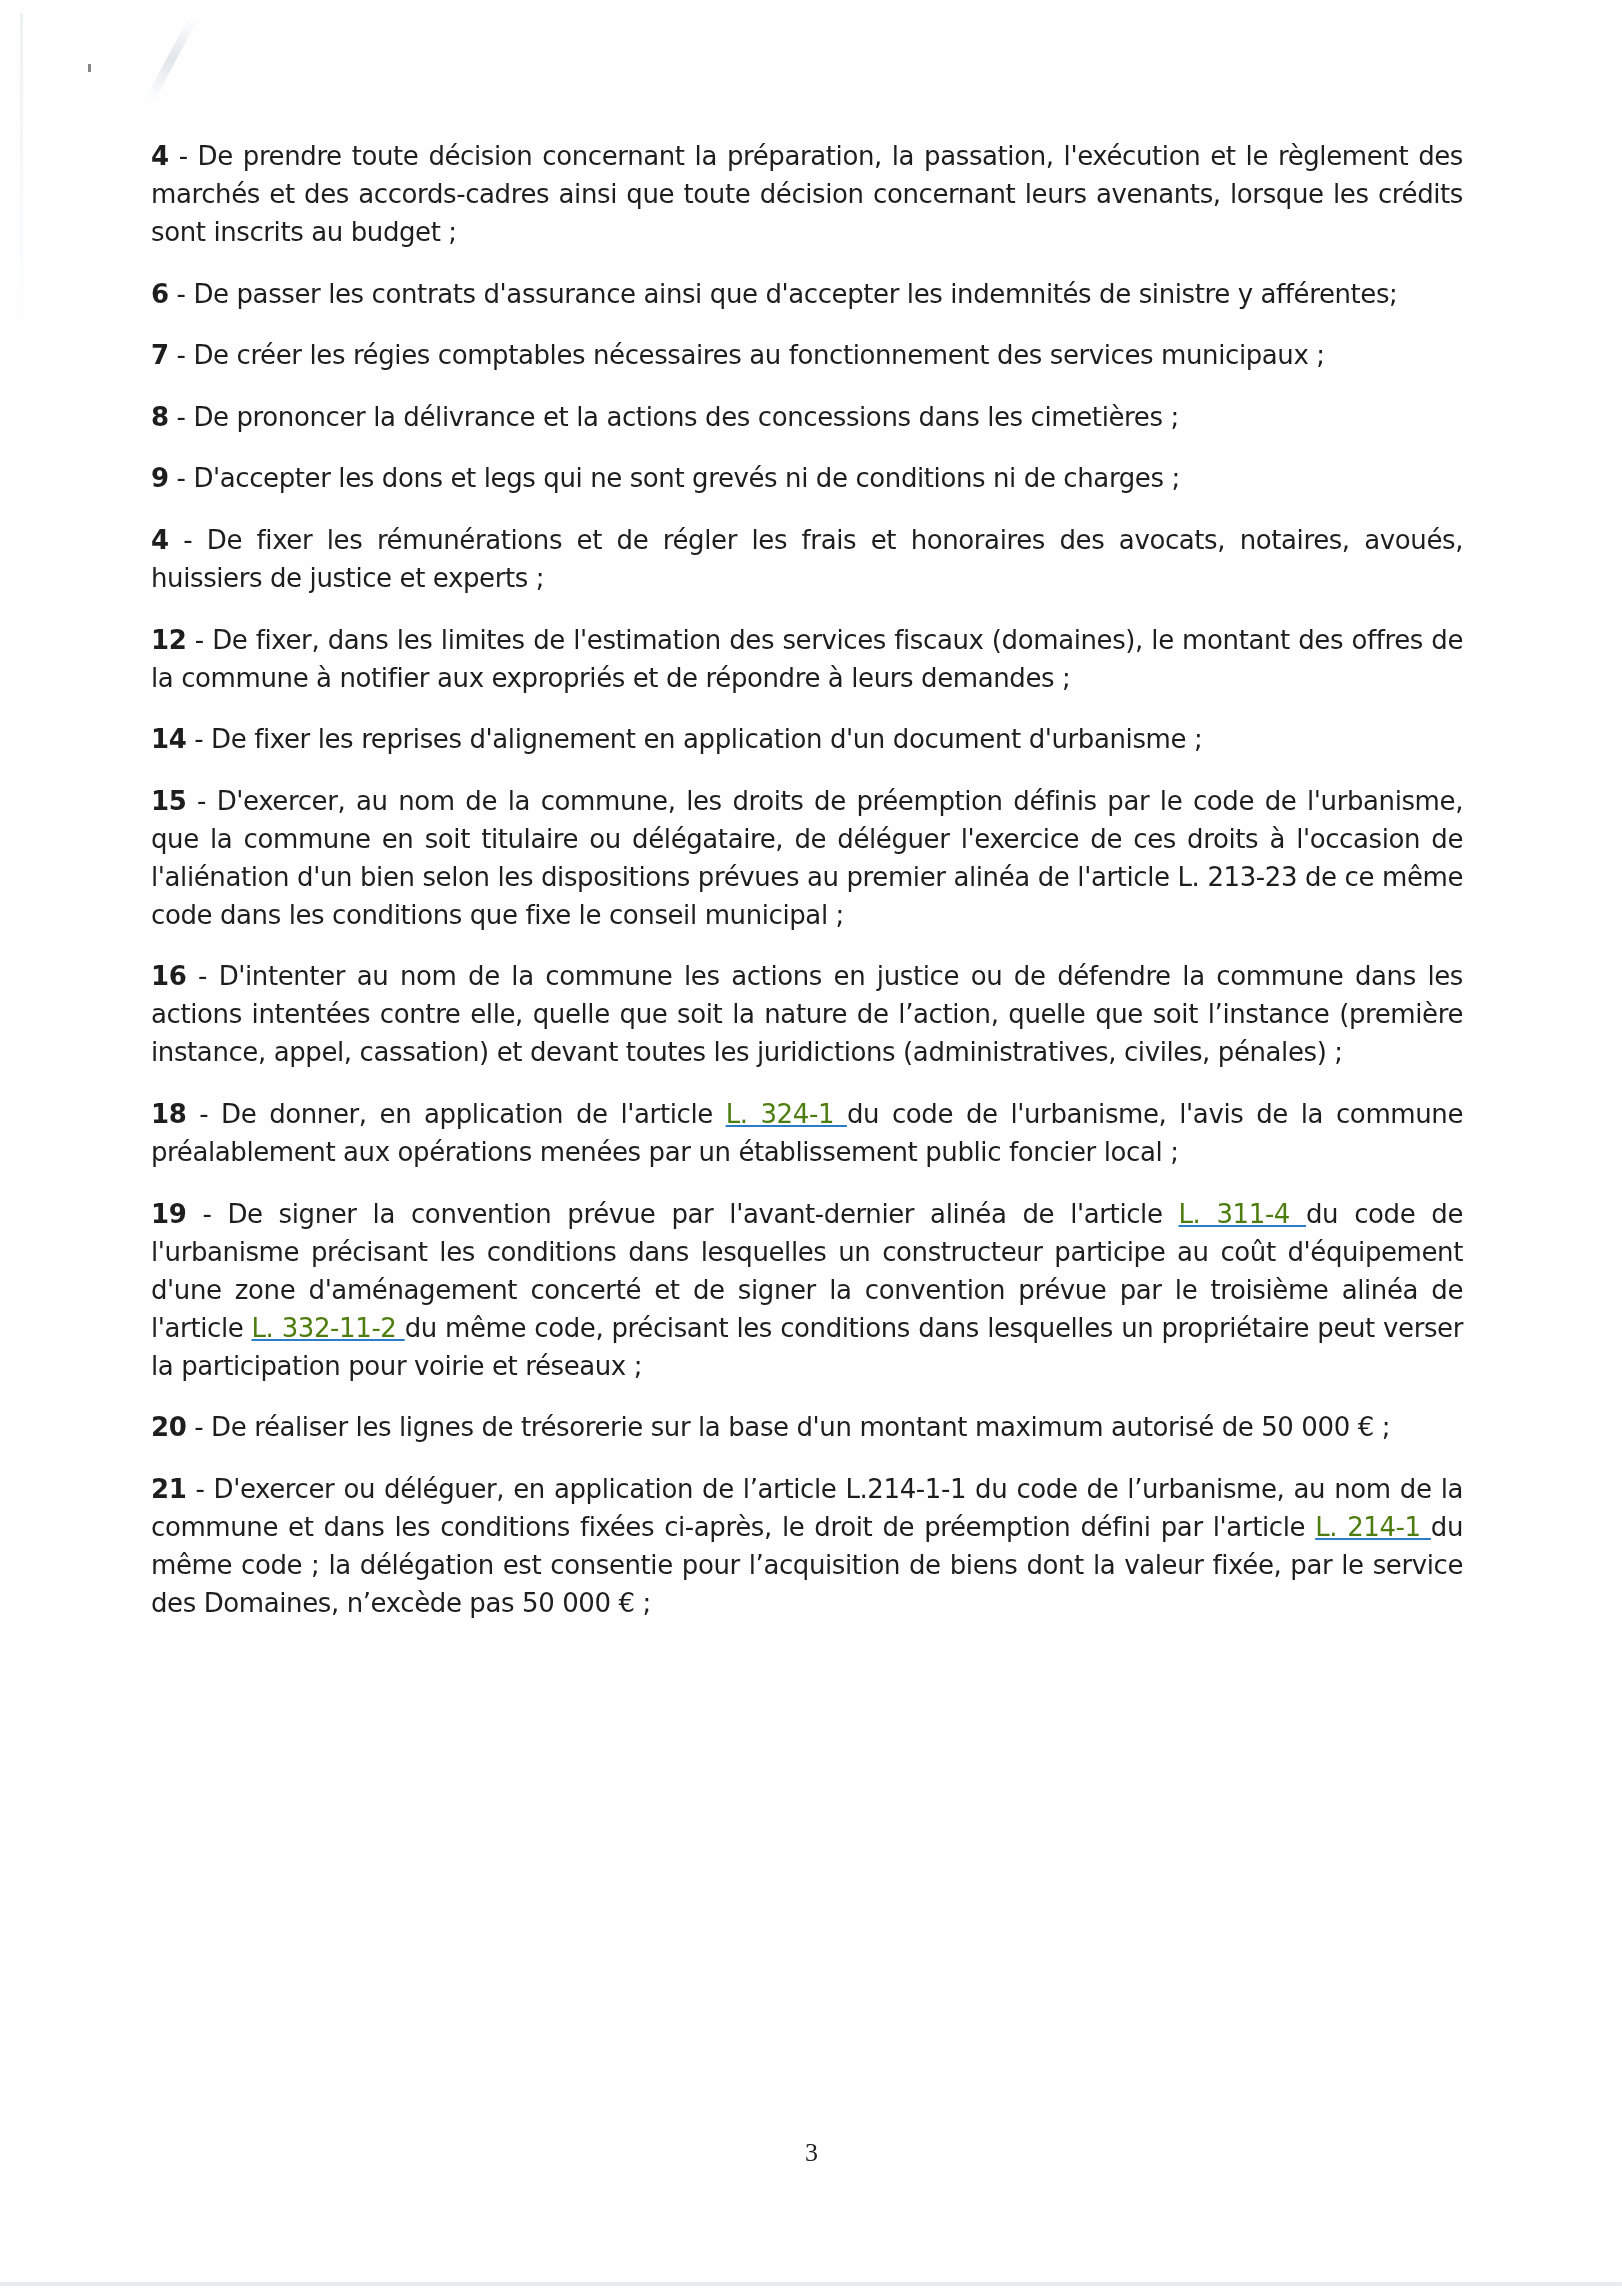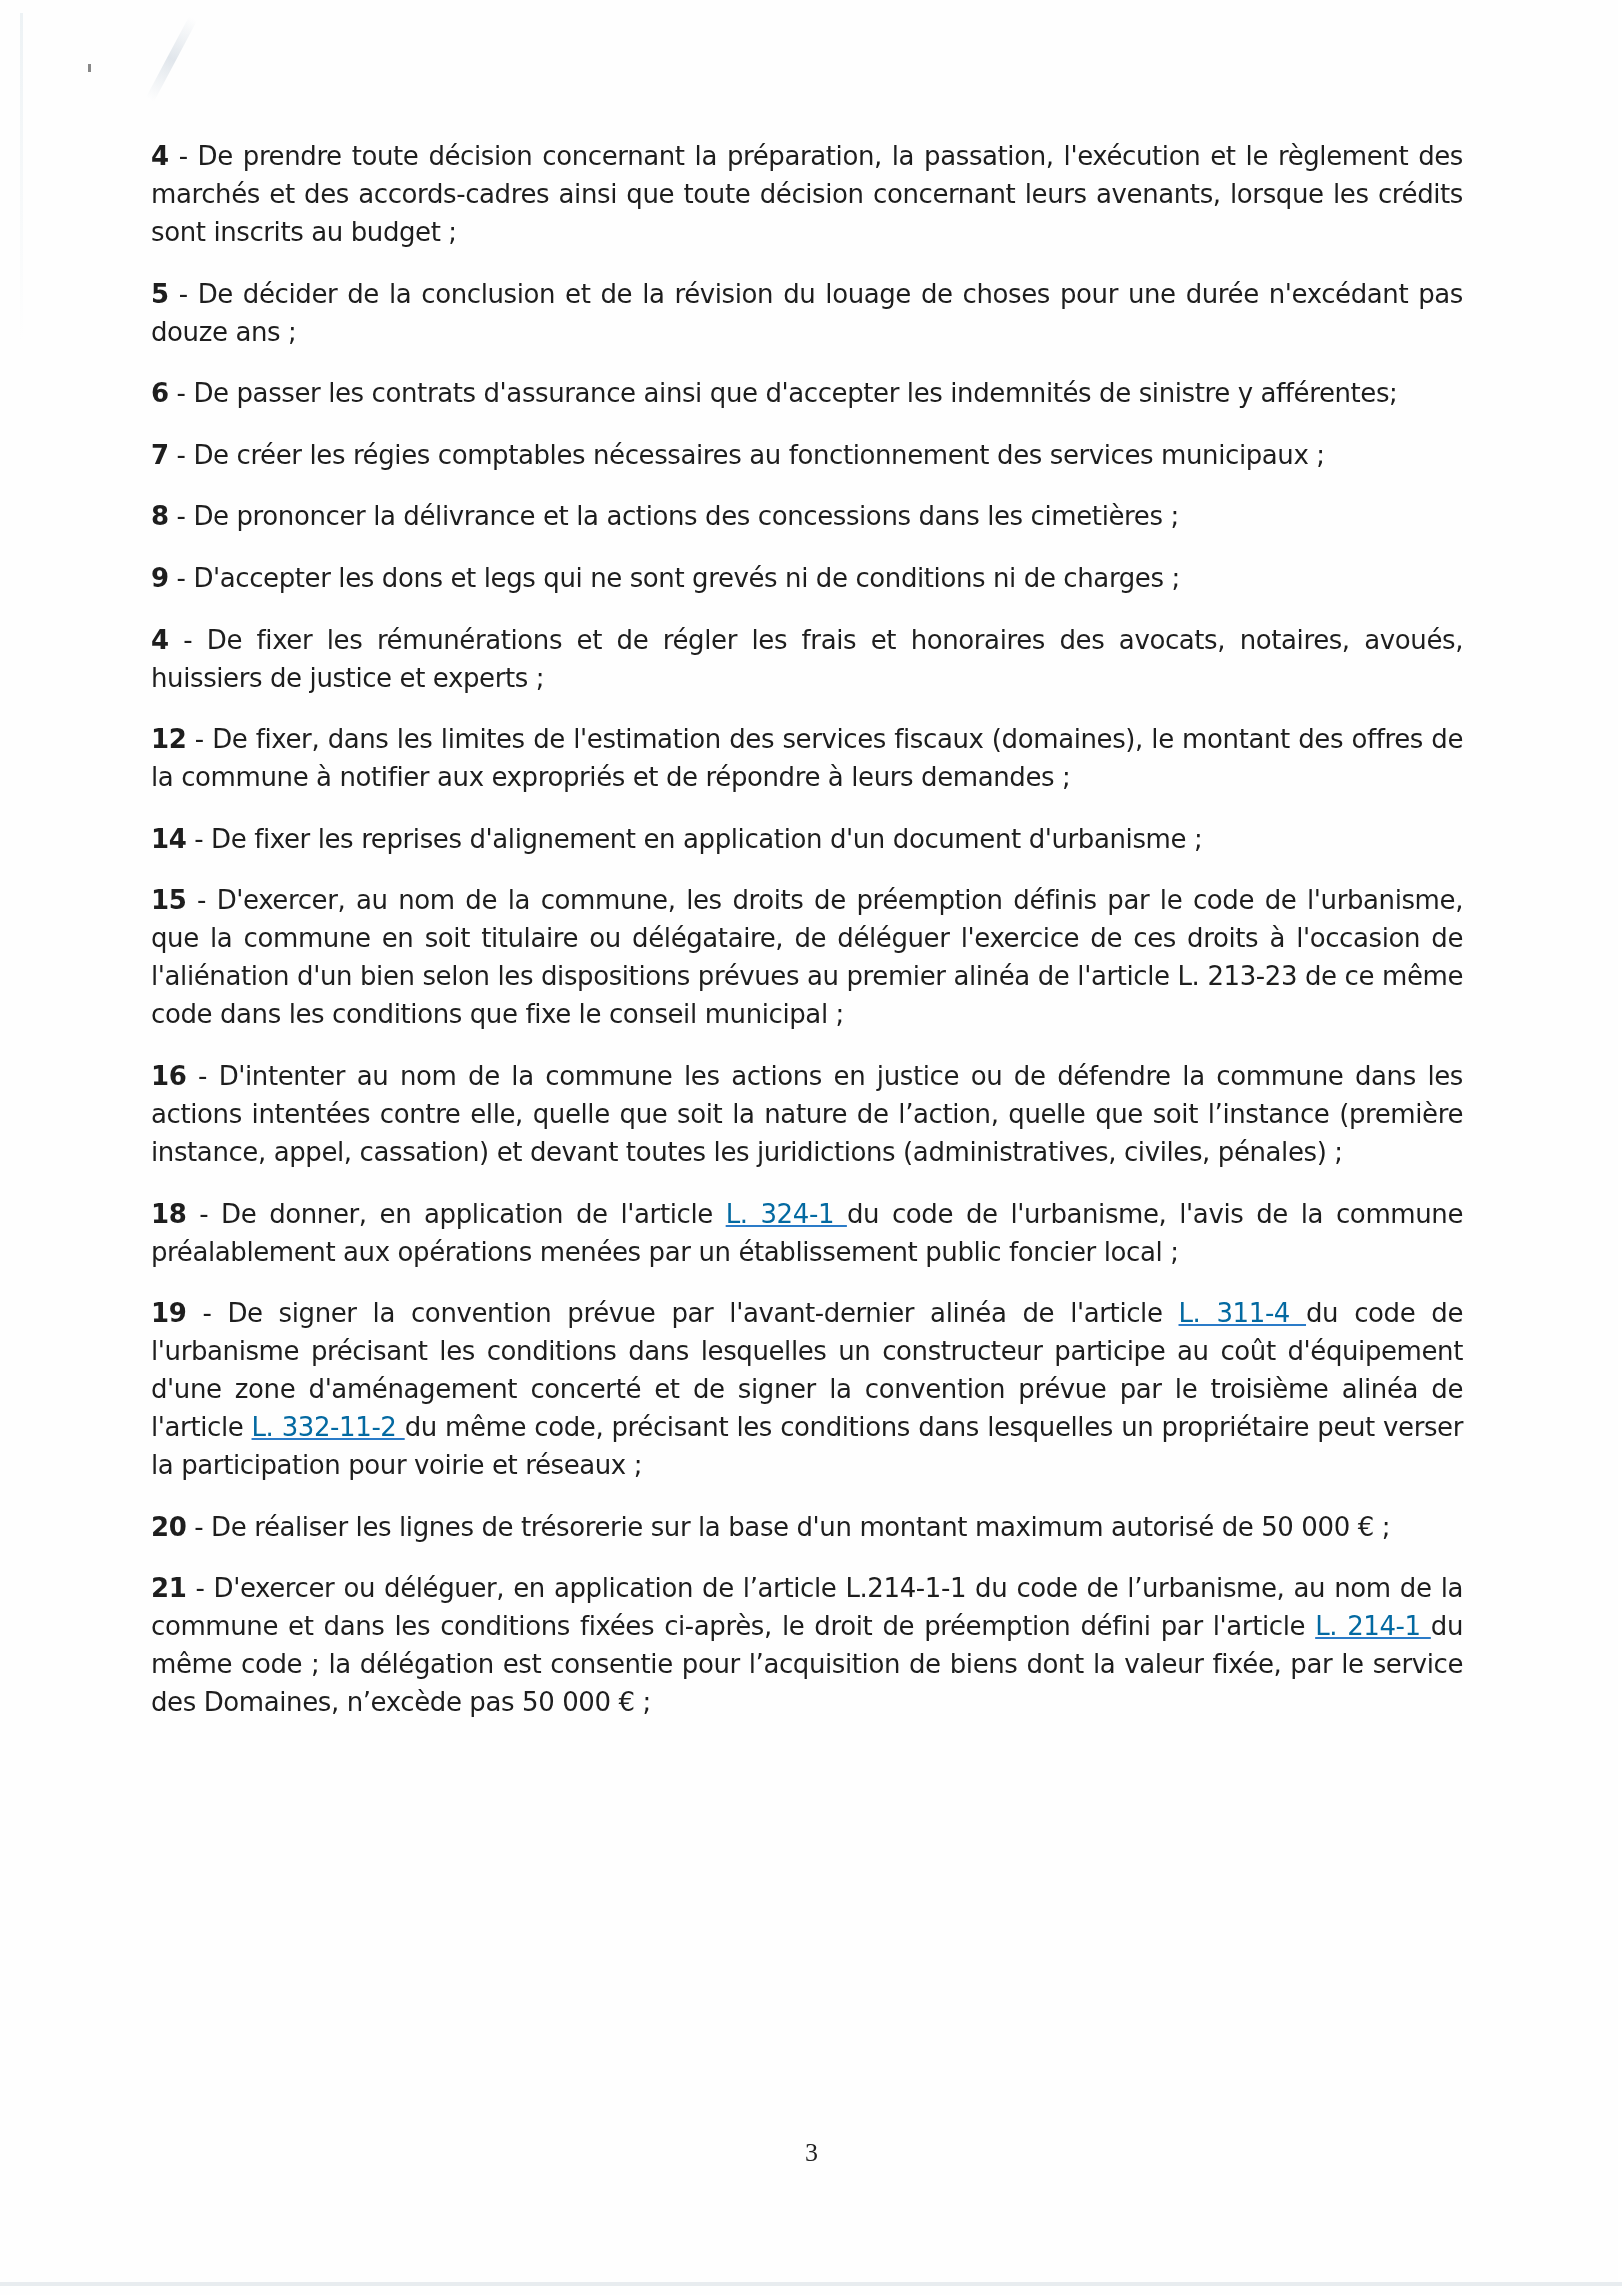--- a/index.html
+++ b/index.html
@@ -60,21 +60,21 @@
       text-align: justify;
       letter-spacing: -0.4px;
     }
     .item .num {
       font-weight: bold;
     }
     .item .sep {
       font-weight: normal;
     }
     .link {
-      color: #0369a1;
+      color: #4d7c0f;
       text-decoration: underline;
       text-decoration-color: #2a7bc8;
       cursor: pointer;
     }
     .page-number {
       position: absolute;
       left: 0;
       width: 1623px;
       top: 2138px;
       text-align: center;
@@ -96,21 +96,20 @@
 
 <div class="page">
   <div class="scan-left-edge"></div>
   <div class="scan-mark"></div>
   <div class="scan-dot"></div>
 
   <div class="content">
 
     <p class="item"><span class="num">4</span><span class="num sep"> - </span><span>De prendre toute décision concernant la préparation, la passation, l'exécution et le règlement des marchés et des accords-cadres ainsi que toute décision concernant leurs avenants, lorsque les crédits sont inscrits au budget ;</span></p>
 
-    <p class="item"><span class="num">5</span><span class="sep"> - </span><span>De décider de la conclusion et de la révision du louage de choses pour une durée n'excédant pas douze ans ;</span></p>
 
     <p class="item"><span class="num">6</span><span class="sep"> - </span><span>De passer les contrats d'assurance ainsi que d'accepter les indemnités de sinistre y afférentes;</span></p>
 
     <p class="item"><span class="num">7</span><span class="sep"> - </span><span>De créer les régies comptables nécessaires au fonctionnement des services municipaux ;</span></p>
 
     <p class="item"><span class="num">8</span><span class="sep"> - </span><span>De prononcer la délivrance et la actions des concessions dans les cimetières ;</span></p>
 
     <p class="item"><span class="num">9</span><span class="sep"> - </span><span>D'accepter les dons et legs qui ne sont grevés ni de conditions ni de charges ;</span></p>
 
 

